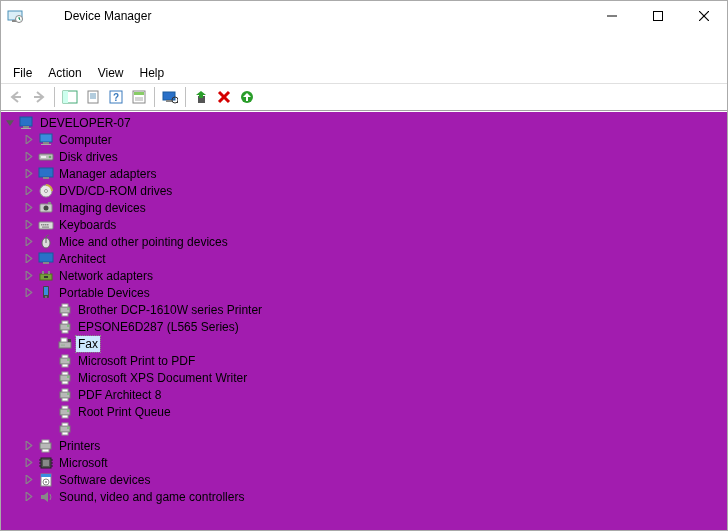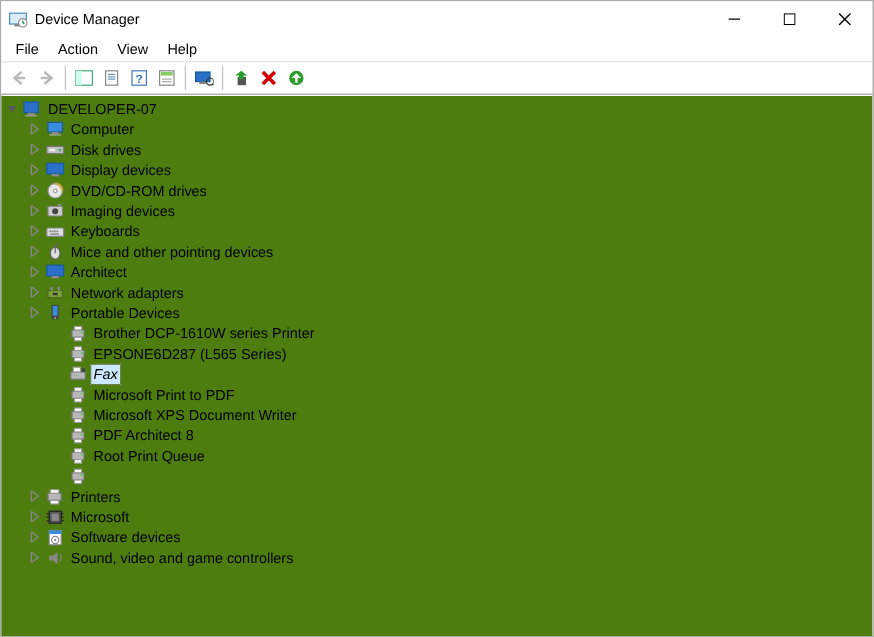--- a/index.html
+++ b/index.html
@@ -14,39 +14,41 @@
     flex-direction: column;
     border: 1px solid #aaa;
   }
   
   .titlebar {
     height: 30px;
     display: flex;
     align-items: center;
     padding-left: 6px;
     background: #fff;
+    gap: 35px;
   }
   .titlebar .app-icon { width: 16px; height: 16px; margin-right: 6px; }
   .titlebar .title { flex: 1; font-size: 12px; }
   .titlebar .win-btns { display: flex; height: 100%; }
   .titlebar .win-btn {
     width: 46px; height: 100%;
     display: flex; align-items: center; justify-content: center;
     font-family: "Segoe UI Symbol", sans-serif;
     font-size: 10px;
     cursor: default;
   }
 
   
   .menubar {
     height: 20px;
     display: flex;
     align-items: center;
     padding: 0 4px;
     background: #fff;
+    margin-top: 32px;
   }
   .menubar .menu-item {
     padding: 2px 8px;
     font-size: 12px;
     cursor: default;
   }
 
   
   .toolbar {
     height: 28px;
@@ -68,21 +70,21 @@
   .toolbar .sep {
     width: 1px; height: 20px; background: #c0c0c0; margin: 0 3px;
   }
 
   
   .tree-wrap {
     flex: 1;
     border-top: 1px solid #fff;
     overflow-y: scroll;
     overflow-x: hidden;
-    background: #4d7c0f;
+    background: #a21caf;
     padding: 2px 0 2px 2px;
   }
   .tree ul { list-style: none; }
   .tree li { white-space: nowrap; }
   .row {
     display: flex;
     align-items: center;
     height: 17px;
     padding-left: 0;
   }
@@ -99,21 +101,20 @@
     flex-shrink: 0;
   }
   .node-label {
     padding: 0 2px;
     font-size: 12px;
     line-height: 16px;
   }
   .node-label.selected {
     background: #cce8ff;
     outline: 1px dotted #888;
-    font-style: italic;
   }
   .children { padding-left: 19px; }
 
   
   .tree-wrap::-webkit-scrollbar { width: 17px; }
   .tree-wrap::-webkit-scrollbar-track { background: #f0f0f0; }
   .tree-wrap::-webkit-scrollbar-thumb { background: #c2c2c2; border: 1px solid #a0a0a0; }
   .tree-wrap::-webkit-scrollbar-button { background: #f0f0f0; height: 17px; border: 1px solid #c0c0c0; }
 
   
@@ -284,21 +285,21 @@
                 <span class="expander">
                   <svg viewBox="0 0 8 8">
                     <path d="M1 0 L6 4 L1 8 Z" fill="none" stroke="#888" stroke-width="1"></path>
                   </svg>
                 </span>
                 <span class="node-icon">
                   <svg class="ic" viewBox="0 0 16 16">
                     <use href="#i-display"></use>
                   </svg>
                 </span>
-                <span class="node-label">Display devices</span>
+                <span class="node-label">Manager adapters</span>
               </div>
             </li>
             <li>
               <div class="row">
                 <span class="expander">
                   <svg viewBox="0 0 8 8">
                     <path d="M1 0 L6 4 L1 8 Z" fill="none" stroke="#888" stroke-width="1"></path>
                   </svg>
                 </span>
                 <span class="node-icon">

